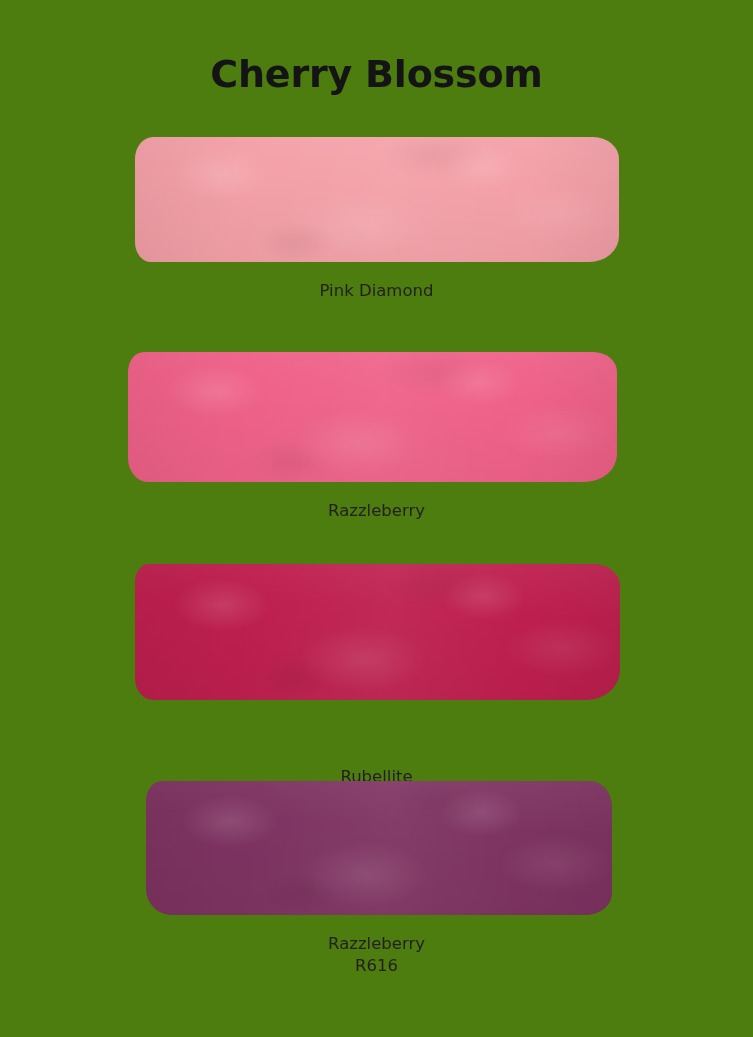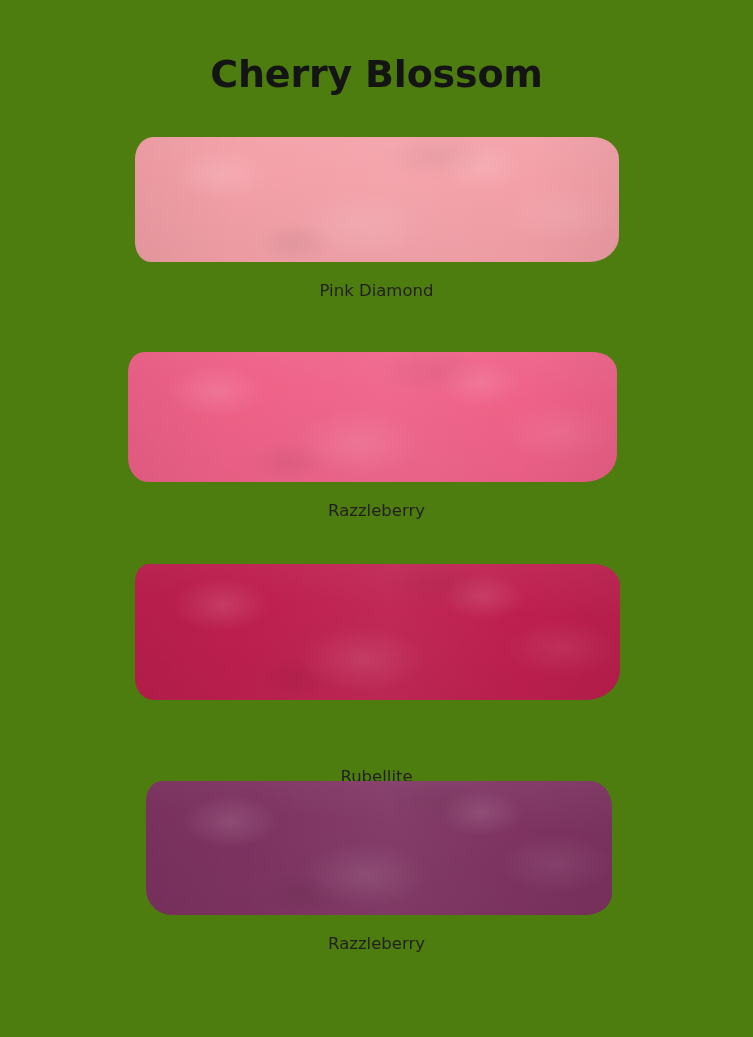--- a/index.html
+++ b/index.html
@@ -135,17 +135,18 @@
         <span class="swatch-name">Rubellite</span>
       </div>
     </div>
 
     <div class="swatch-entry" style="top:0;">
       <div class="swatch-chip" style="position:absolute; left:146px; top:781px; width:466px; height:134px;
                   background-color:#7e3361;
                   border-radius: 16px 22px 26px 26px / 20px 26px 22px 26px;"></div>
       <div class="swatch-caption" style="top:933px;">
         <span class="swatch-name">Razzleberry</span>
+        <span class="swatch-code">R616</span>
       </div>
     </div>
 
   </div>
 </div>
 
 </body></html>

